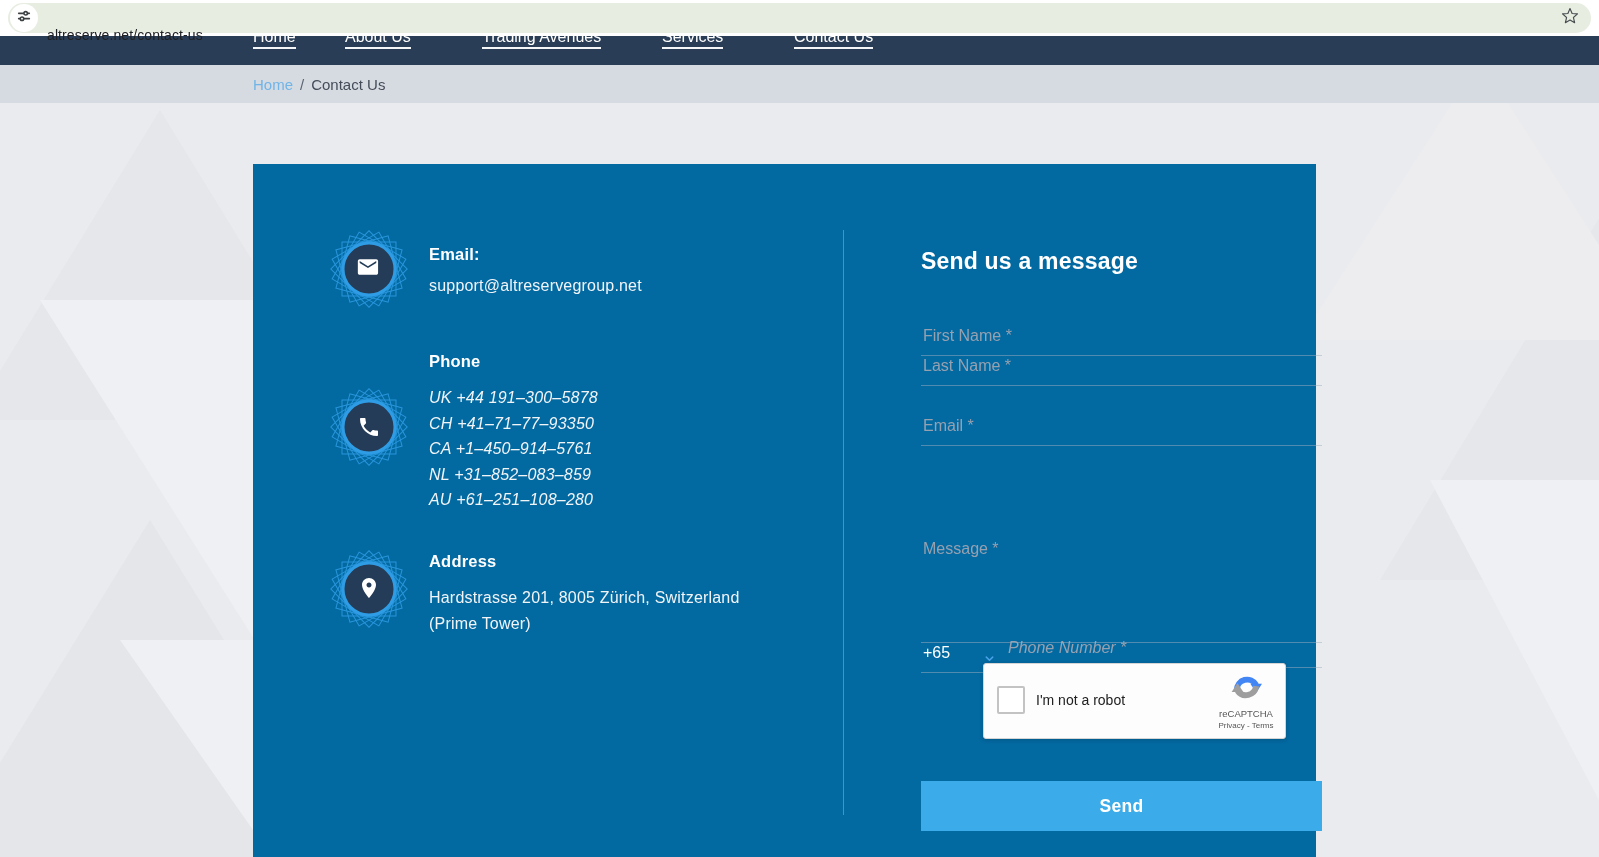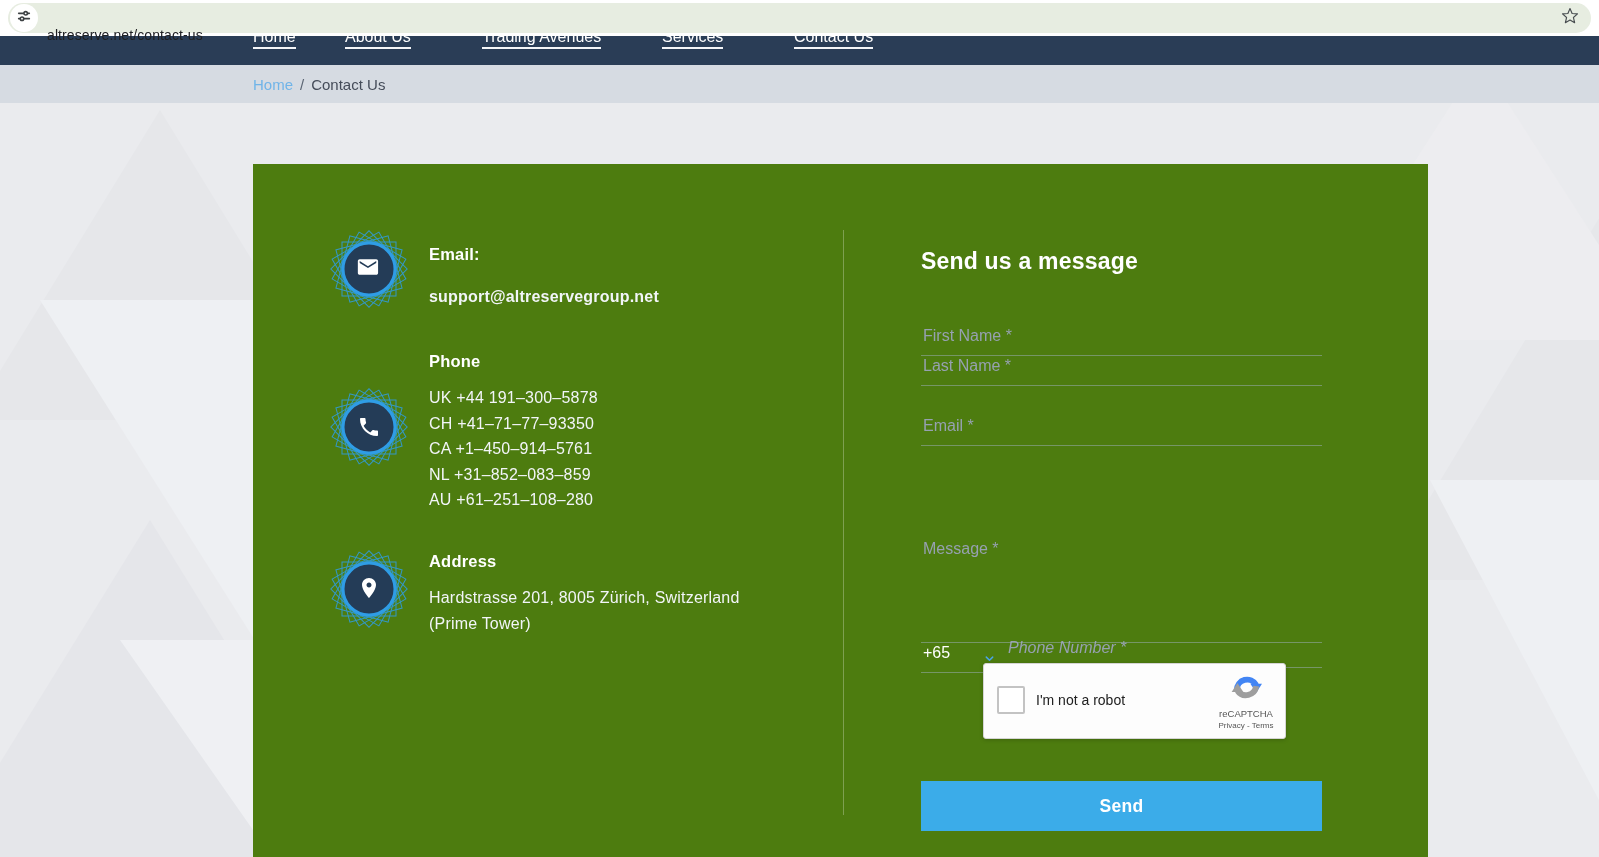--- a/index.html
+++ b/index.html
@@ -27,21 +27,21 @@
               border-bottom:2px solid #f5f6f8; cursor:pointer; white-space:nowrap; }
 
   
   .crumbbar { position:absolute; top:65px; left:0; width:1599px; height:38px; background:#d6dbe2; z-index:10; }
   .crumb-inner { position:absolute; left:253px; top:0; height:38px; display:flex; align-items:center; font-size:15px; }
   .crumb-home { color:#70b4e8; cursor:pointer; }
   .crumb-sep { color:#5a6472; margin:0 7px; }
   .crumb-cur { color:#454c59; }
 
   
-  .panel { position:absolute; left:253px; top:164px; width:1175px; height:693px; background:#4d7c0f; z-index:5; }
+  .panel { position:absolute; left:253px; top:164px; width:1063px; height:693px; background:#0369a1; z-index:5; }
   .divider { position:absolute; left:590px; top:66px; width:1px; height:585px; background:rgba(255,255,255,.28); }
 
   .deco-icon { position:absolute; left:74px; width:84px; height:84px; }
   .contact-label { position:absolute; left:176px; color:#ffffff; font-size:16.5px; font-weight:700; letter-spacing:.2px; }
   .contact-text  { position:absolute; left:176px; color:#f2f5f8; font-size:16px; letter-spacing:.2px; }
 
   
   .form-title { position:absolute; left:668px; top:72px; color:#ffffff; font-size:23px; font-weight:700; letter-spacing:.2px;margin-top:12px; }
   .fld {
     position:absolute; left:668px; width:401px; height:33px;
@@ -132,40 +132,40 @@
         <rect x="15" y="15" width="54" height="54" transform="rotate(60 42 42)"></rect>
         <rect x="15" y="15" width="54" height="54" transform="rotate(75 42 42)"></rect>
       </g>
       <circle cx="42" cy="42" r="26" fill="#243c57" stroke="#2f9de6" stroke-width="3"></circle>
       <g transform="translate(29,29)">
         <path fill="#ffffff" d="M22 3.5H4c-1.1 0-2 .9-2 2v13c0 1.1.9 2 2 2h18c1.1 0 2-.9 2-2v-13c0-1.1-.9-2-2-2zm0 4l-9 5.6L4 7.5v-2l9 5.6 9-5.6v2z" transform="scale(.92)"></path>
       </g>
     </svg>
   </div>
   <div class="contact-label" style="top:81px;">Email:</div>
-  <div class="contact-text" style="top:124px;font-weight:bold;">support@altreservegroup.net</div>
+  <div class="contact-text" style="top:113px;">support@altreservegroup.net</div>
 
   <div class="deco-icon" style="top:221px;">
     <svg width="84" height="84" viewBox="0 0 84 84">
       <g fill="none" stroke="#2f9de6" stroke-width="1" opacity=".85">
         <rect x="15" y="15" width="54" height="54"></rect>
         <rect x="15" y="15" width="54" height="54" transform="rotate(15 42 42)"></rect>
         <rect x="15" y="15" width="54" height="54" transform="rotate(30 42 42)"></rect>
         <rect x="15" y="15" width="54" height="54" transform="rotate(45 42 42)"></rect>
         <rect x="15" y="15" width="54" height="54" transform="rotate(60 42 42)"></rect>
         <rect x="15" y="15" width="54" height="54" transform="rotate(75 42 42)"></rect>
       </g>
       <circle cx="42" cy="42" r="26" fill="#243c57" stroke="#2f9de6" stroke-width="3"></circle>
       <g transform="translate(30,30)">
         <path fill="#ffffff" d="M6.62 10.79c1.44 2.83 3.76 5.14 6.59 6.59l2.2-2.2c.27-.27.67-.36 1.02-.24 1.12.37 2.33.57 3.57.57.55 0 1 .45 1 1V20c0 .55-.45 1-1 1-9.39 0-17-7.61-17-17 0-.55.45-1 1-1h3.5c.55 0 1 .45 1 1 0 1.25.2 2.45.57 3.57.11.35.03.74-.25 1.02l-2.2 2.2z"></path>
       </g>
     </svg>
   </div>
   <div class="contact-label" style="top:188px;">Phone</div>
-  <div class="contact-text" style="top:221px; line-height:25.5px;">
+  <div class="contact-text" style="top:221px; line-height:25.5px;font-style:italic;">
     <div>UK +44 191–300–5878</div>
     <div>CH +41–71–77–93350</div>
     <div>CA +1–450–914–5761</div>
     <div>NL +31–852–083–859</div>
     <div>AU +61–251–108–280</div>
   </div>
 
   <div class="deco-icon" style="top:383px;">
     <svg width="84" height="84" viewBox="0 0 84 84">
       <g fill="none" stroke="#2f9de6" stroke-width="1" opacity=".85">

